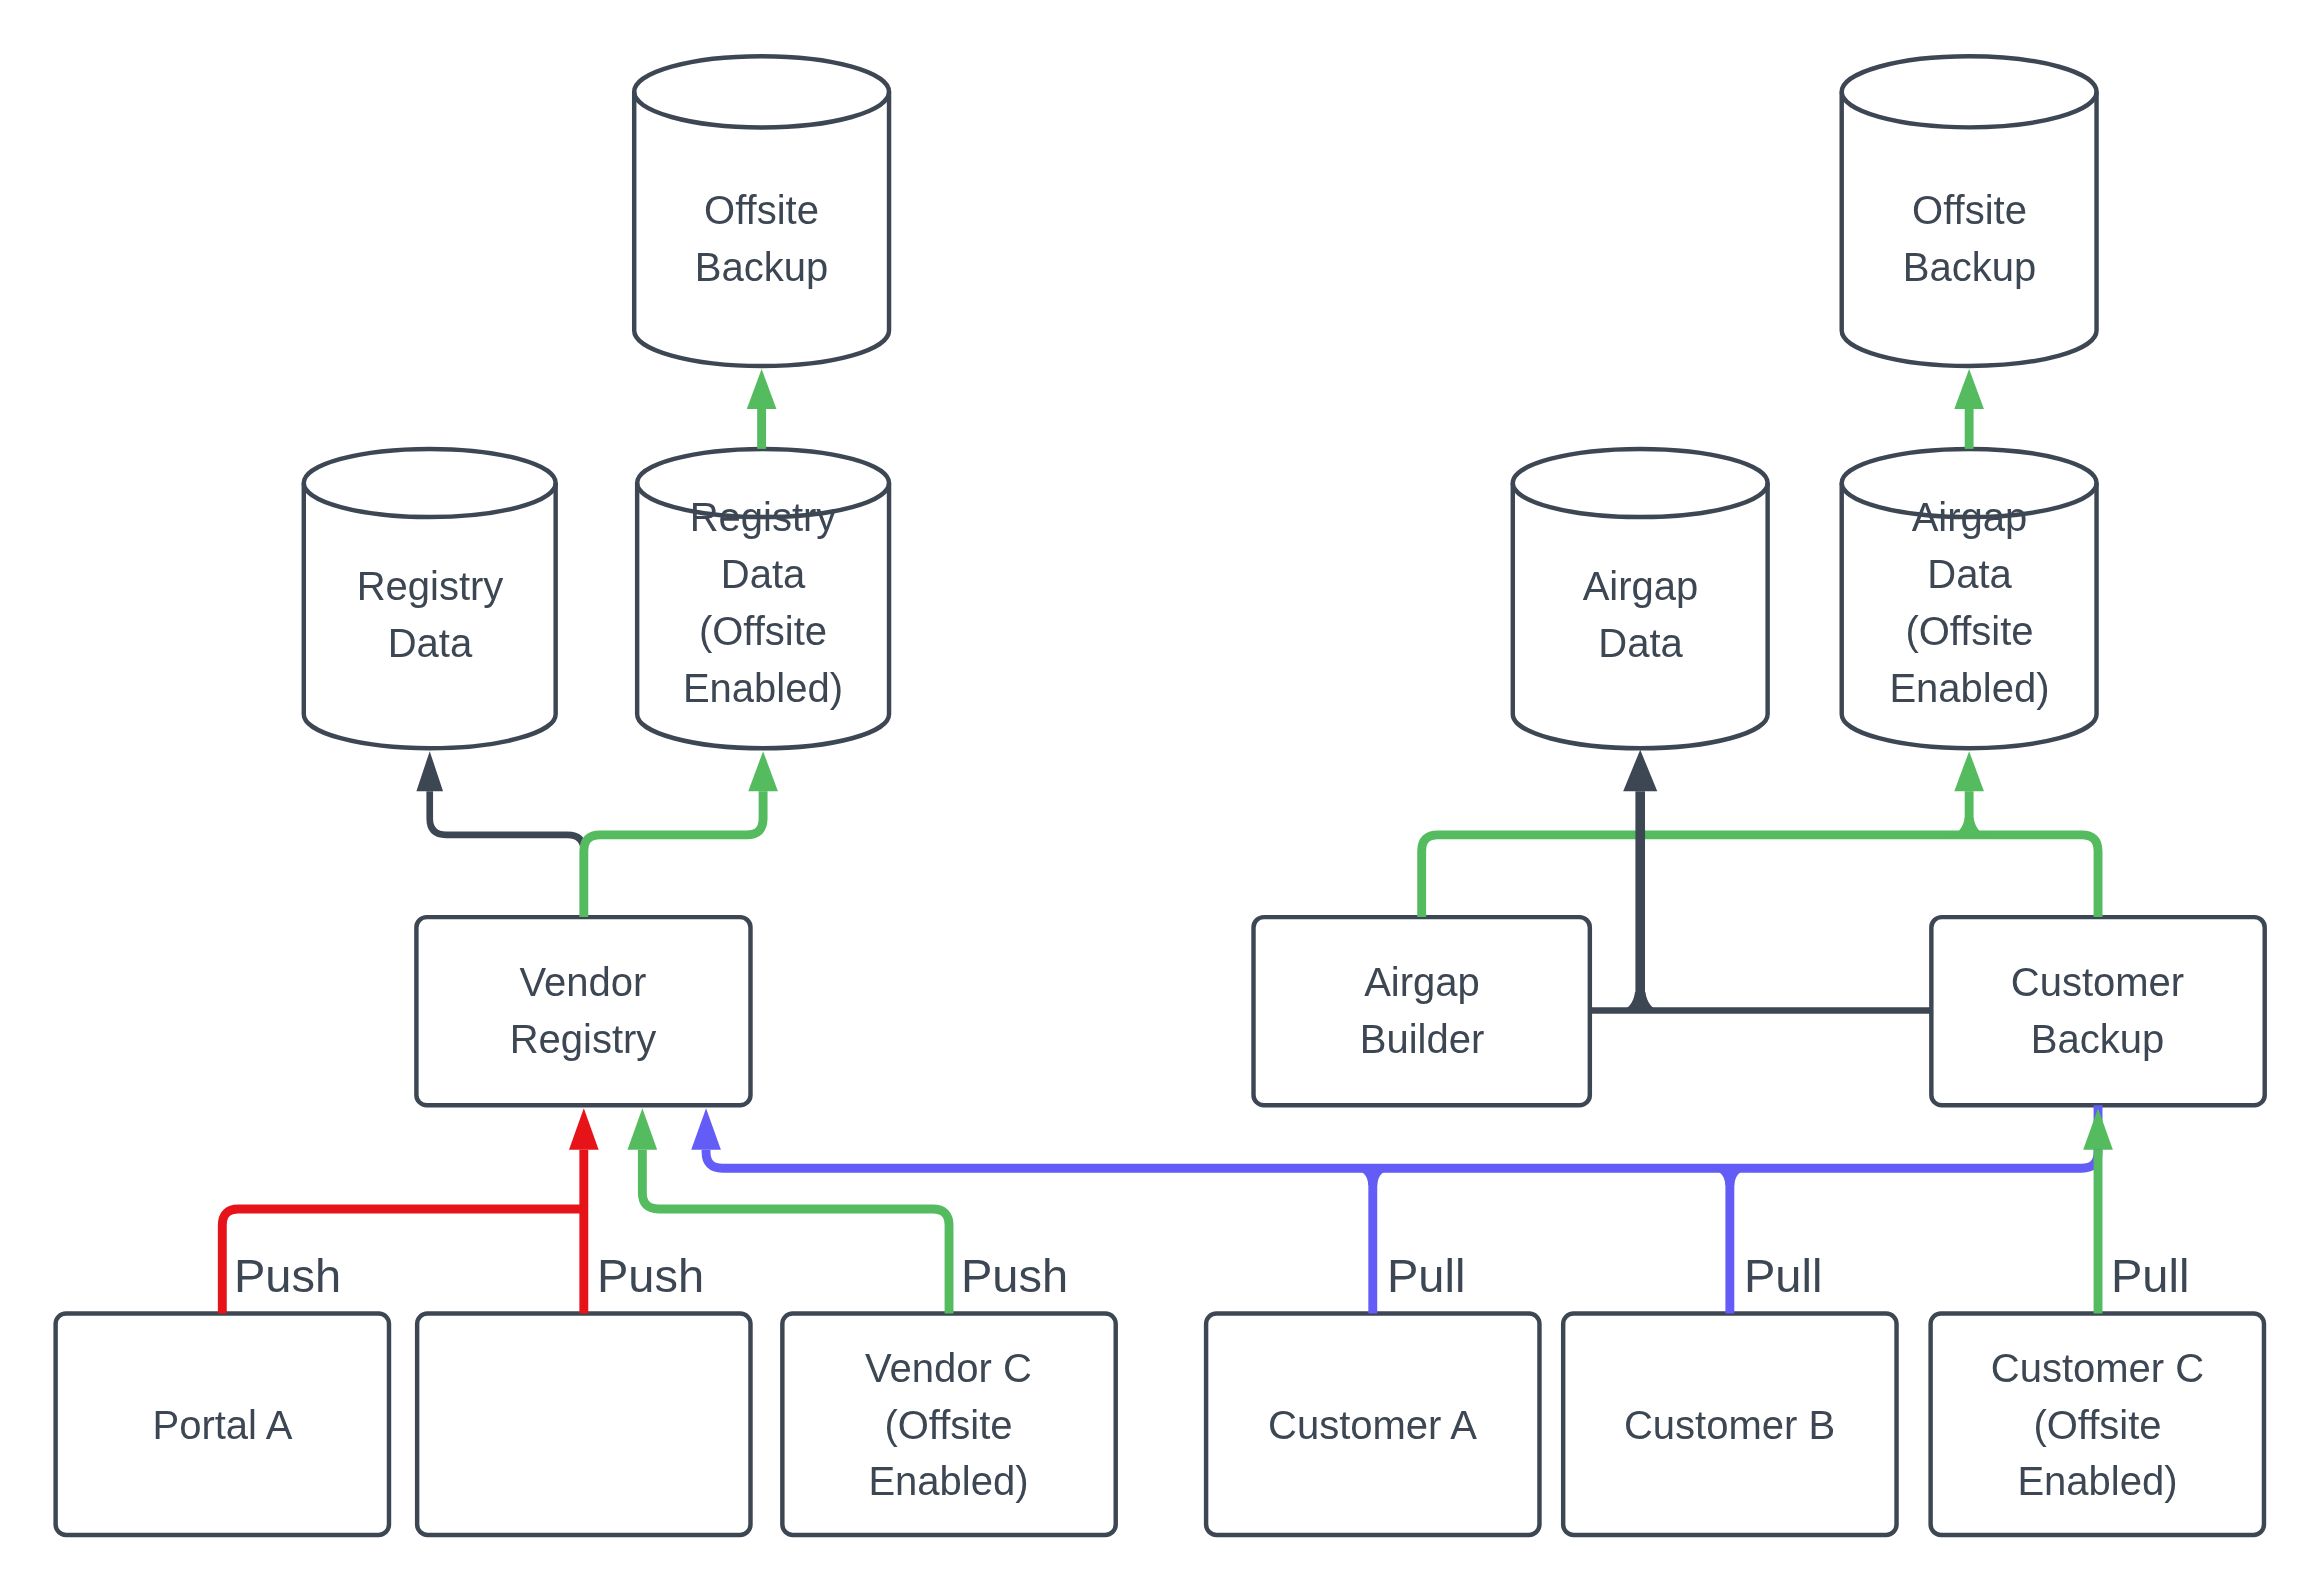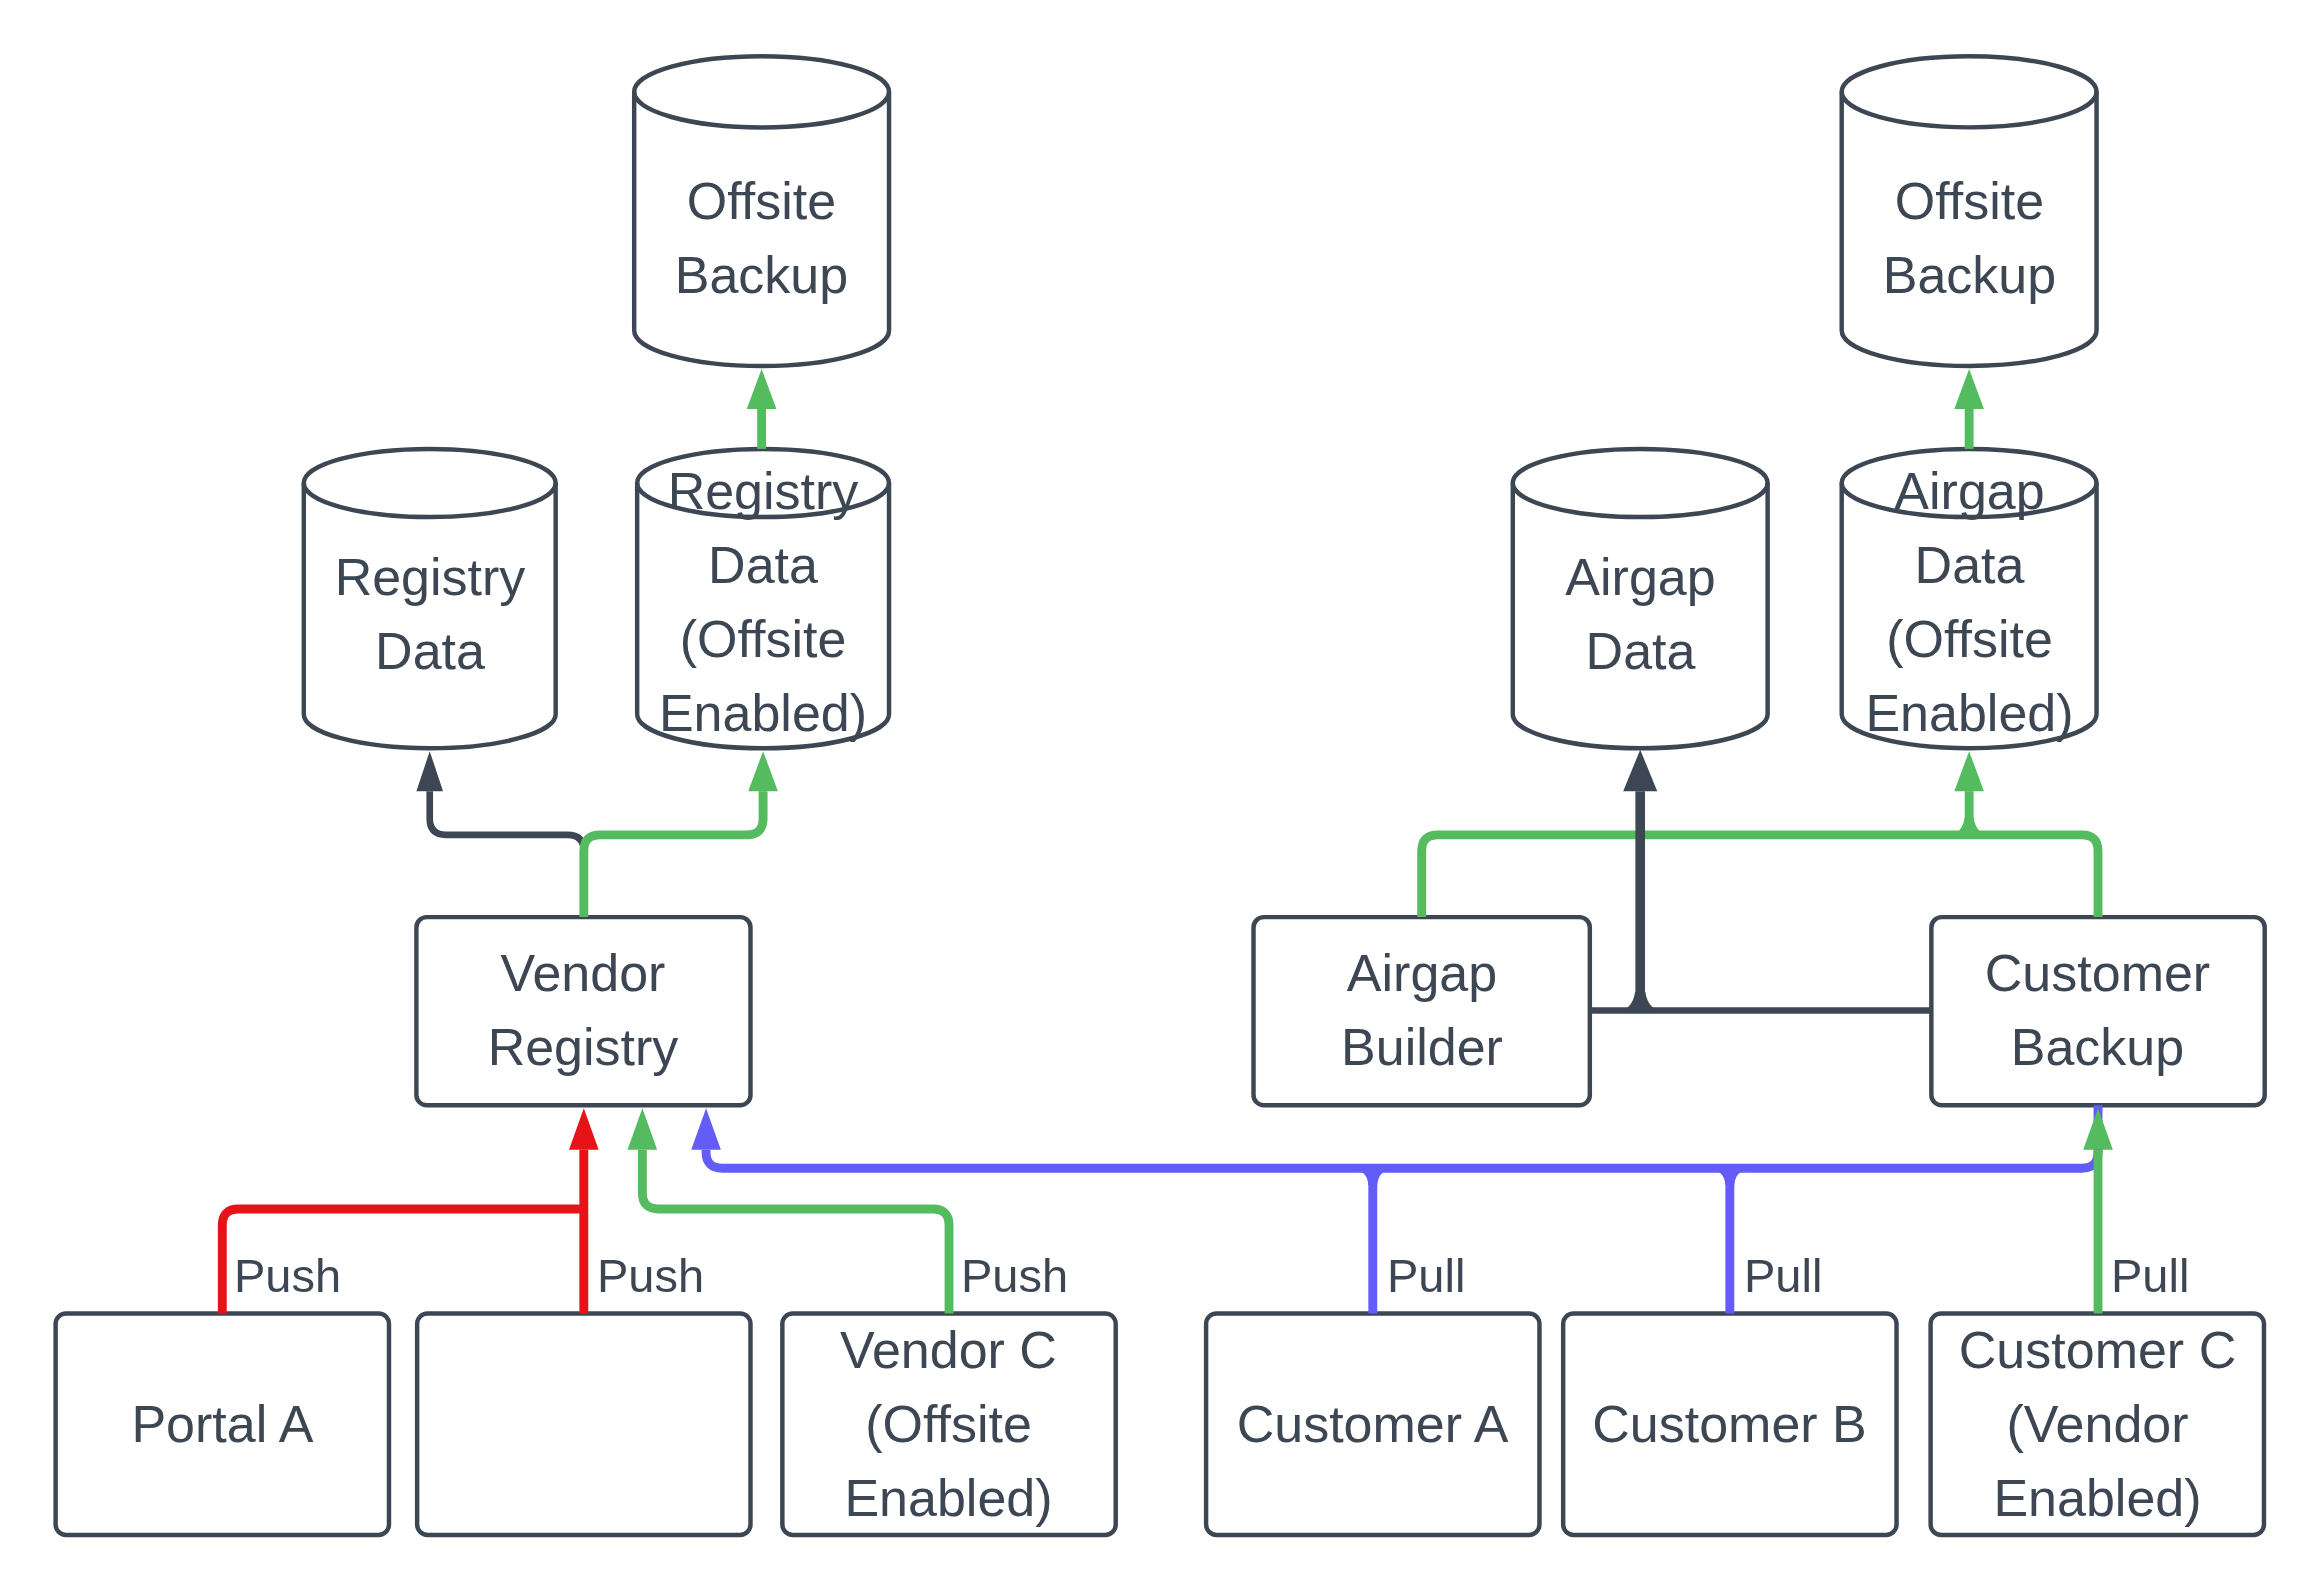--- a/index.html
+++ b/index.html
@@ -23,21 +23,21 @@
   .e-dark-thick{stroke:var(--ink);stroke-width:13px;}
   .e-red{stroke:var(--red);stroke-width:12px;}
   .e-green{stroke:var(--green);stroke-width:12px;}
   .e-blue{stroke:var(--blue);stroke-width:12px;}
   .f-dark{fill:var(--ink);stroke:none;}
   .f-red{fill:var(--red);stroke:none;}
   .f-green{fill:var(--green);stroke:none;}
   .f-blue{fill:var(--blue);stroke:none;}
   .node-label{
     position:absolute;display:flex;align-items:center;justify-content:center;
-    text-align:center;font-size:52px;line-height:1.42;white-space:pre-line;
+    text-align:center;font-size:40px;line-height:1.42;white-space:pre-line;
     color:var(--ink);pointer-events:none;
   }
   .edge-label{
     position:absolute;height:49px;display:flex;align-items:center;
     font-size:47px;color:var(--ink);white-space:nowrap;pointer-events:none;
   }
 </style>
 </head>
 <body>
 
@@ -150,21 +150,21 @@
   <div class="node-label" style="left:1931px;top:917px;width:333px;height:188px;">Customer
 Backup</div>
 
   <div class="node-label" style="left:56px;top:1314px;width:333px;height:222px;">Portal A</div>
   <div class="node-label" style="left:782px;top:1314px;width:333px;height:222px;">Vendor C
 (Offsite
 Enabled)</div>
   <div class="node-label" style="left:1563px;top:1314px;width:333px;height:222px;">Customer B</div>
   <div class="node-label" style="left:1206px;top:1314px;width:333px;height:222px;">Customer A</div>
   <div class="node-label" style="left:1931px;top:1314px;width:333px;height:222px;">Customer C
-(Vendor
+(Offsite
 Enabled)</div>
 
   <div class="edge-label" style="left:234px;top:1251px;">Push</div>
   <div class="edge-label" style="left:597px;top:1251px;">Push</div>
   <div class="edge-label" style="left:961px;top:1251px;">Push</div>
   <div class="edge-label" style="left:1387px;top:1251px;">Pull</div>
   <div class="edge-label" style="left:1744px;top:1251px;">Pull</div>
   <div class="edge-label" style="left:2111px;top:1251px;">Pull</div>
 
 </div>

